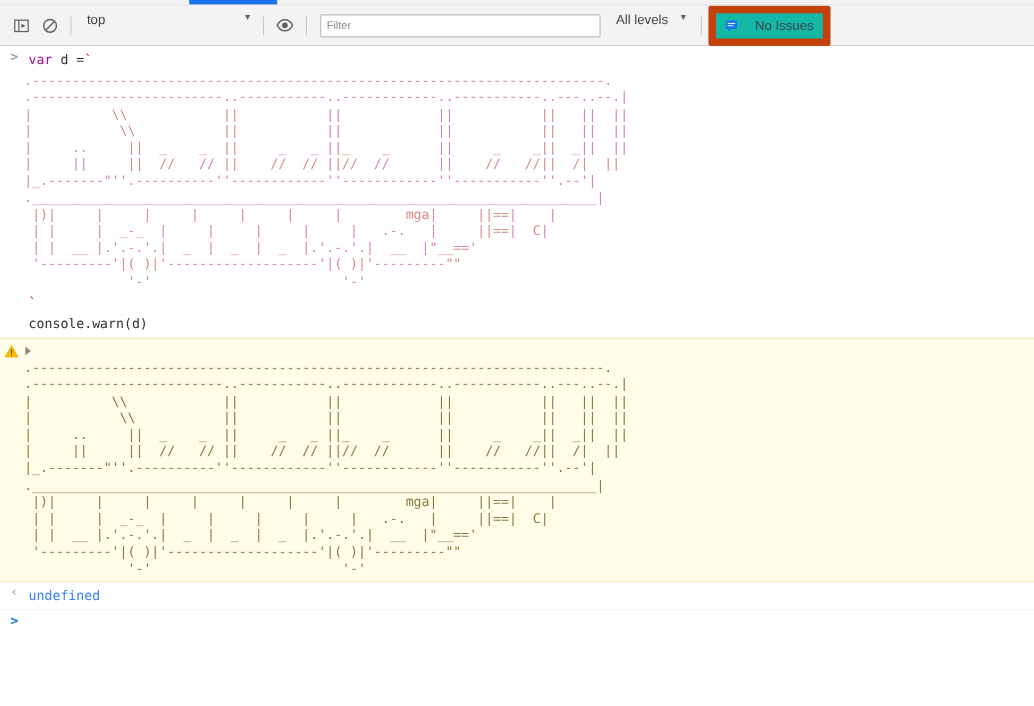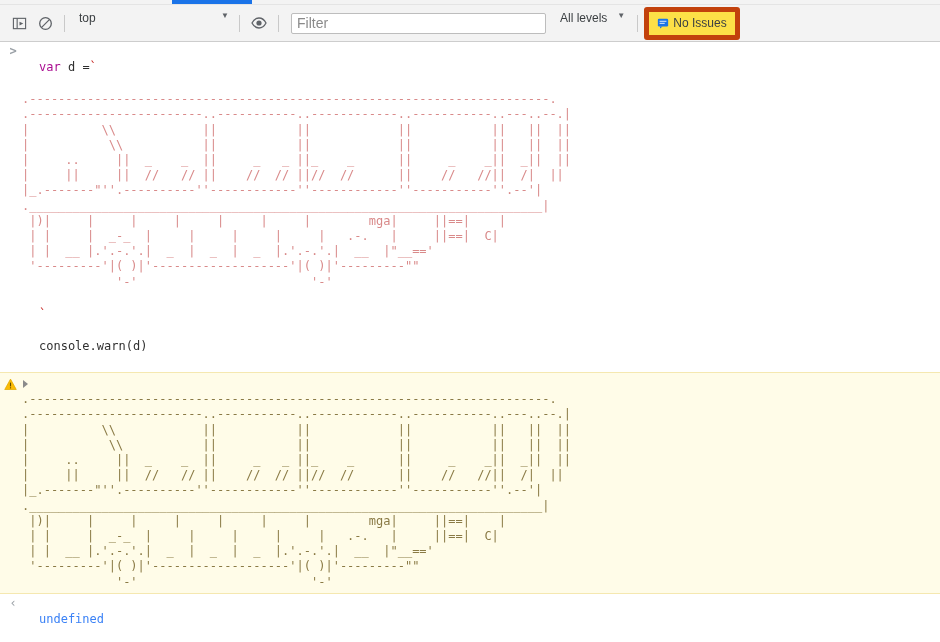--- a/index.html
+++ b/index.html
@@ -81,45 +81,45 @@
     flex: 0 0 auto;
     width: 255px;
     height: 21px;
     margin-left: 6px;
     padding: 0 5px;
     box-sizing: border-box;
     border: 1px solid #bdbdbd;
     background: #ffffff;
     border-radius: 2px;
     font-family: "Liberation Sans", sans-serif;
-    font-size: 14px;
+    font-size: 10px;
     color: #303030;
     outline: none;
   }
   .filter-input::placeholder { color: #8a8a8a; }
   .levels {
     display: flex;
     align-items: flex-start;
     height: 24px;
     padding: 0 6px;
     margin-left: 8px;
     border-radius: 2px;
     color: #3c4043;
     white-space: nowrap;
     flex: 0 0 auto;
   }
   .issues {
     display: flex;
     align-items: center;
-    gap: 4px;
+    gap: 15px;
     height: 23px;
     padding: 0 8px;
-    border: 5px solid #c2410c;
+    border: 7px solid #c2410c;
     border-radius: 3px;
-    background: #fde047;
+    background: #14b8a6;
     color: #3c4043;
     white-space: nowrap;
     flex: 0 0 auto;
   }
 
   
   .console {
     position: relative;
     height: 604px;
     overflow: hidden;
@@ -139,21 +139,21 @@
     font-family: "DejaVu Sans Mono", monospace;
     font-size: 12px;
     line-height: 15px;
   }
   .code {
     font-family: "DejaVu Sans Mono", monospace;
     font-size: 12px;
     line-height: 15.2px;
     white-space: pre;
     padding-left: 22px;
-    margin: 17px;
+    margin: 4px;
   }
 
   
   .msg-input { background: #ffffff; border-bottom: none; }
   .msg-input .gutter { color: #9aa0a6; font-weight: bold; }
   .kw { color: #aa0d91; }
   .kw2 { color: #c41a16; }
   .plain { color: #303030; }
 
   

